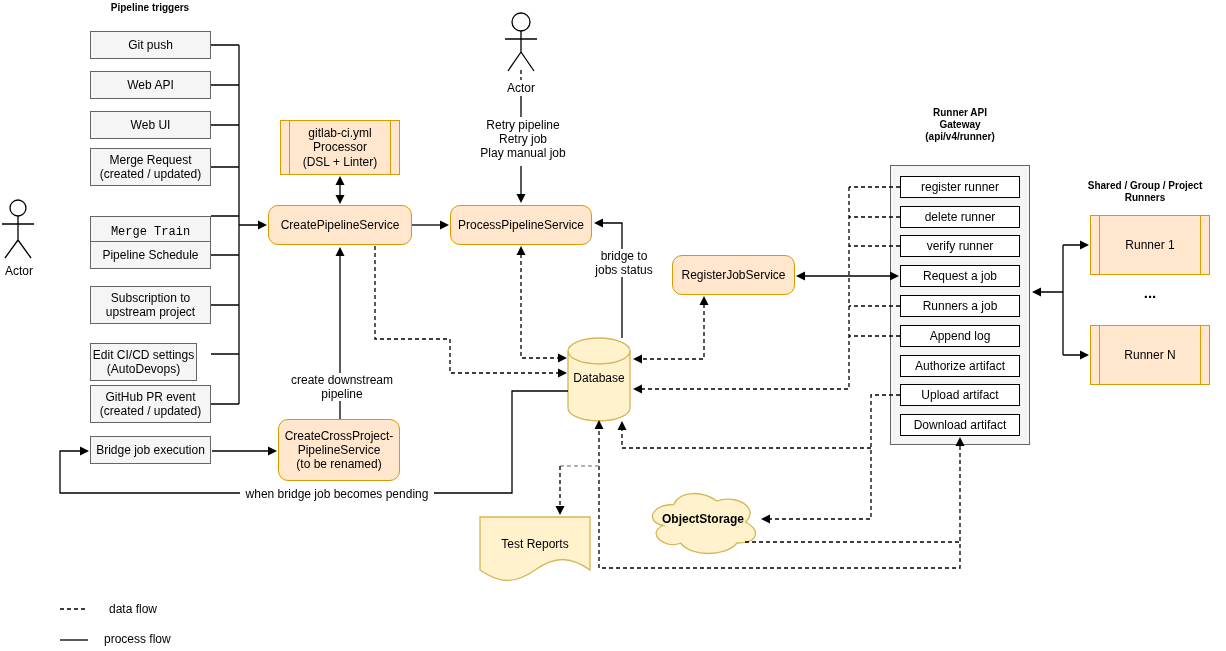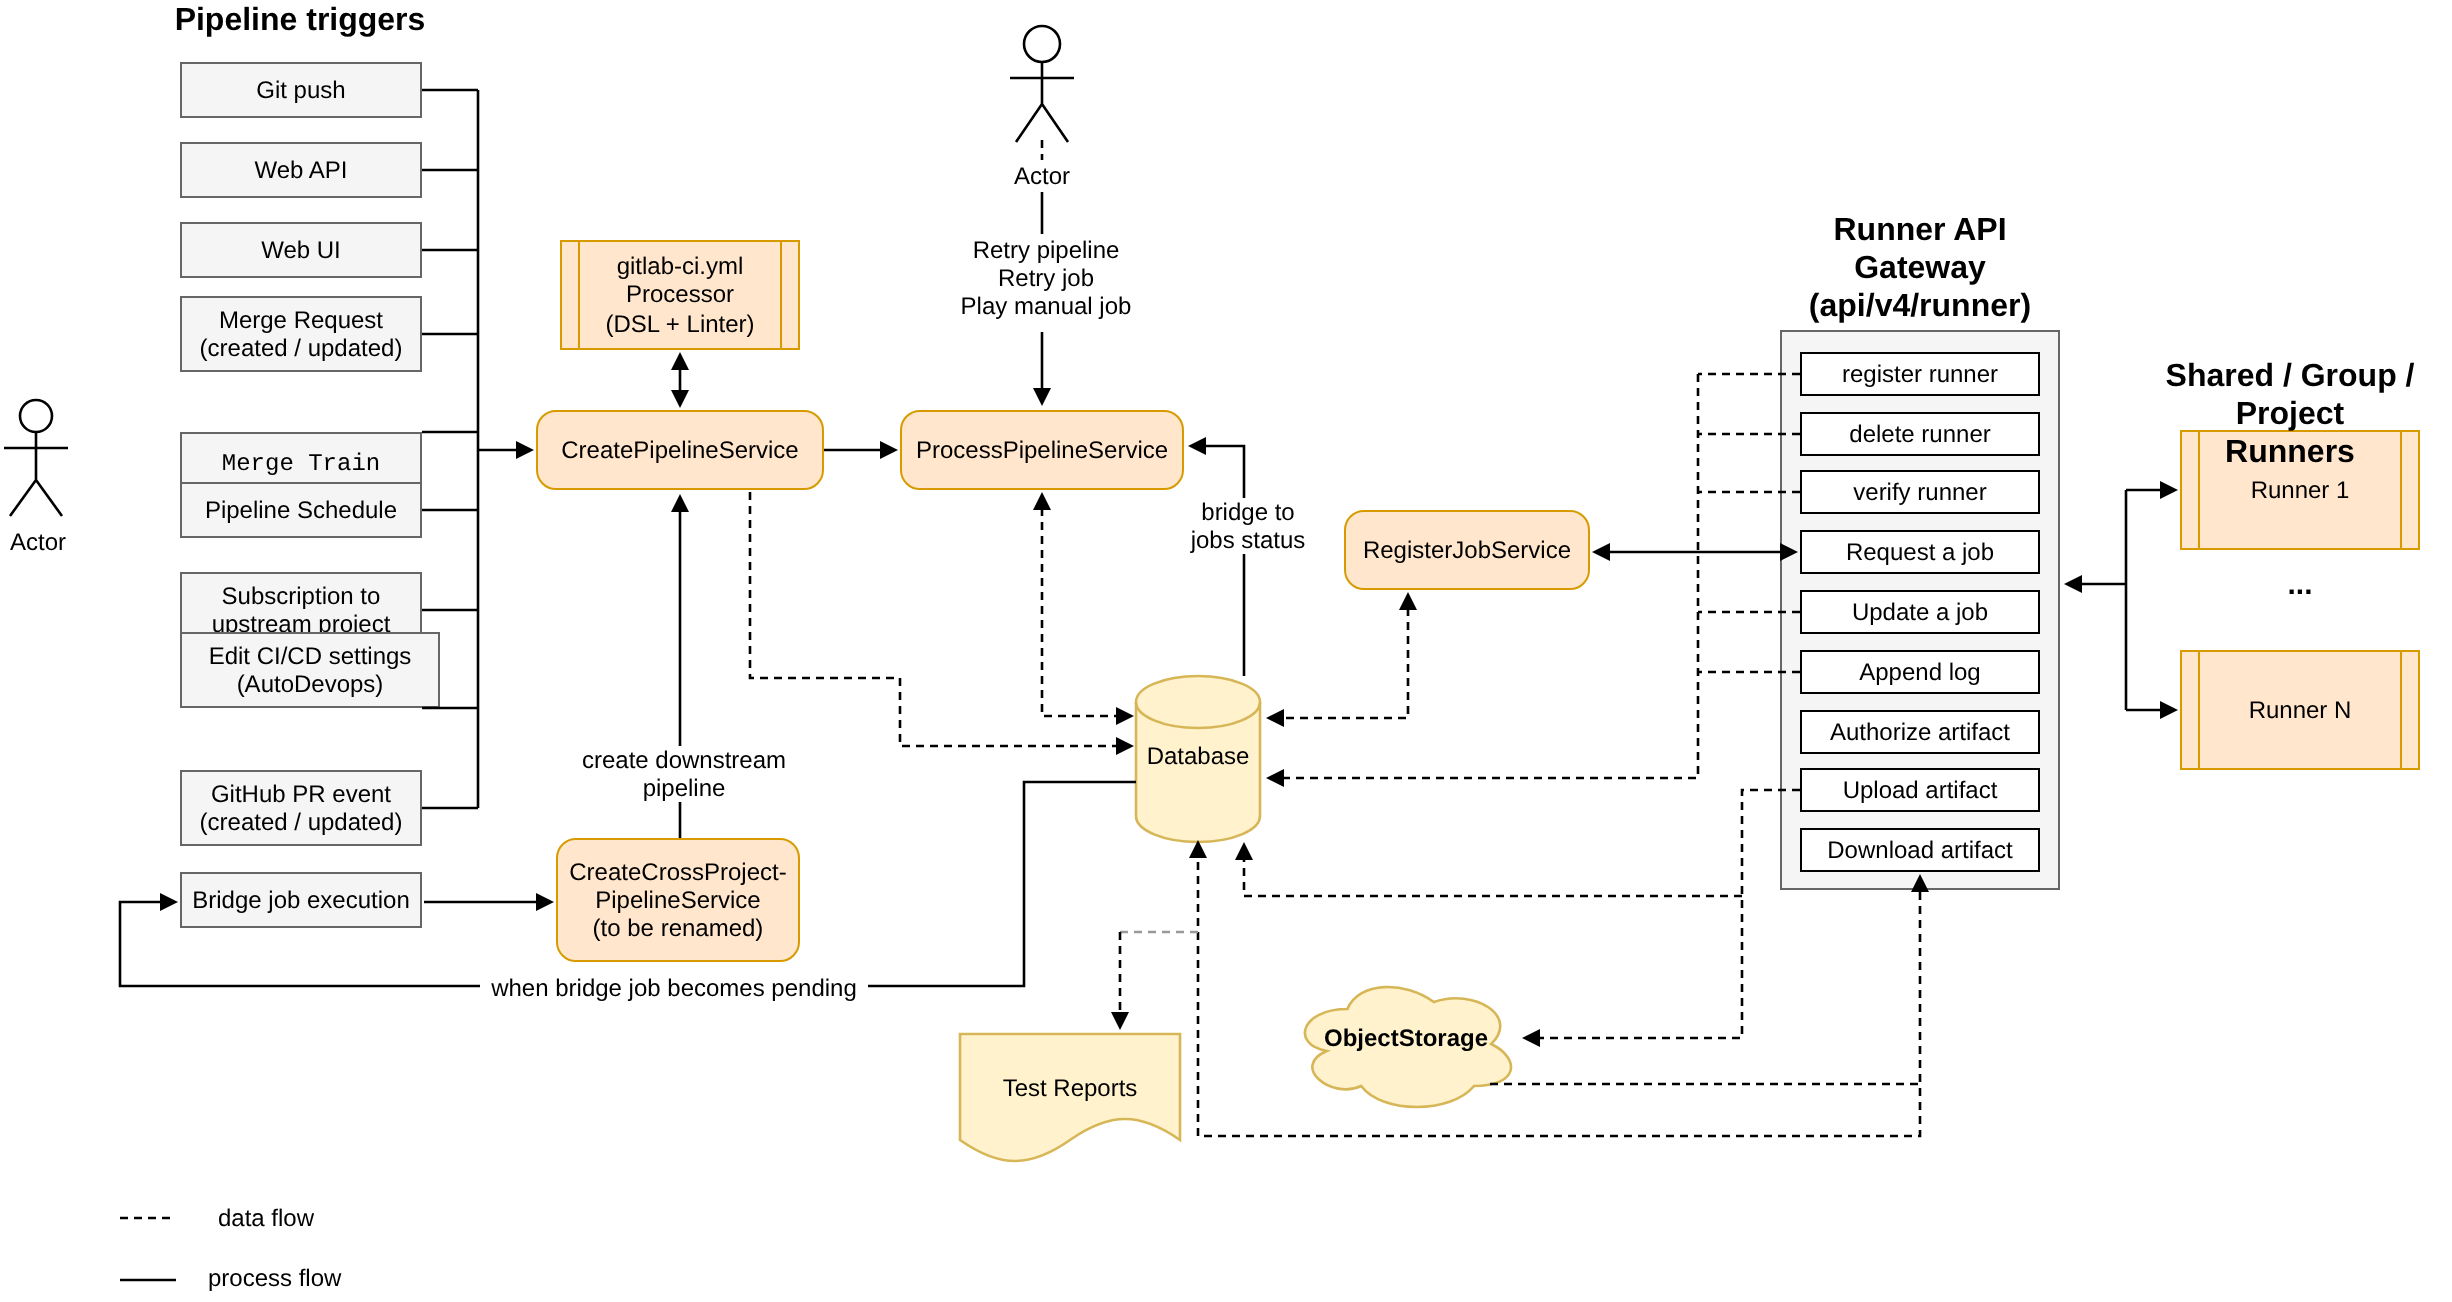--- a/index.html
+++ b/index.html
@@ -10,21 +10,21 @@
         white-space:pre-line;z-index:2;}
   .tbox{background:#F5F5F5;border:1px solid #666;}
   .rounded{background:#FFE6CC;border:1px solid #D79B00;border-radius:10px;}
   .component{background:#FFE6CC;border:1px solid #D79B00;}
   .bar-l,.bar-r{position:absolute;top:0;bottom:0;width:0;border-left:1px solid #D79B00;}
   .bar-l{left:8px;} .bar-r{right:8px;}
   .endpoint{background:#fff;border:1px solid #000;}
   .panel{position:absolute;background:#F5F5F5;border:1px solid #666;box-sizing:border-box;z-index:1;}
   .label{position:absolute;font-size:12px;line-height:1.18;text-align:center;
          white-space:pre-line;z-index:4;}
-  .bold{font-weight:bold;font-size:16px;}
+  .bold{font-weight:bold;font-size:10px;}
   .onwire{background:#fff;padding:0 2px;}
   svg.wires{position:absolute;left:0;top:0;z-index:3;pointer-events:none;}
 </style>
 </head>
 <body>
 
 <div class="stage">
 
   <div class="label bold" style="left:75px;top:2px;width:150px;">Pipeline triggers</div>
   <div class="label bold" style="left:890px;top:107px;width:140px;">Runner API
@@ -35,21 +35,21 @@
 
   <div class="node tbox" style="left:90px;top:31px;width:121px;height:28px;">Git push</div>
   <div class="node tbox" style="left:90px;top:111px;width:121px;height:28px;">Web UI</div>
   <div class="node tbox" style="left:90px;top:71px;width:121px;height:28px;">Web API</div>
   <div class="node tbox" style="left:90px;top:148px;width:121px;height:38px;">Merge Request
 (created / updated)</div>
   <div class="node tbox" style="left:90px;top:216px;width:121px;height:32px;font-family:Liberation Mono, monospace;">Merge Train</div>
   <div class="node tbox" style="left:90px;top:286px;width:121px;height:38px;">Subscription to
 upstream project</div>
   <div class="node tbox" style="left:90px;top:241px;width:121px;height:28px;">Pipeline Schedule</div>
-  <div class="node tbox" style="left:90px;top:316px;width:130px;height:38px;">Edit CI/CD settings
+  <div class="node tbox" style="left:90px;top:343px;width:107px;height:38px;">Edit CI/CD settings
 (AutoDevops)</div>
   <div class="node tbox" style="left:90px;top:385px;width:121px;height:38px;">GitHub PR event
 (created / updated)</div>
   <div class="node tbox" style="left:90px;top:436px;width:121px;height:28px;">Bridge job execution</div>
 
   <div class="node component" style="left:280px;top:120px;width:120px;height:55px;">
     <div class="bar-l"></div>
     <div class="bar-r"></div>
     <span>gitlab-ci.yml
 Processor
@@ -60,21 +60,21 @@
   <div class="node rounded" style="left:278px;top:419px;width:122px;height:62px;">CreateCrossProject-
 PipelineService
 (to be renamed)</div>
   <div class="node rounded" style="left:672px;top:255px;width:123px;height:40px;">RegisterJobService</div>
 
   <div class="panel" style="left:890px;top:165px;width:140px;height:280px;"></div>
   <div class="node endpoint" style="left:900px;top:176px;width:120px;height:22px;">register runner</div>
   <div class="node endpoint" style="left:900px;top:206px;width:120px;height:22px;">delete runner</div>
   <div class="node endpoint" style="left:900px;top:235px;width:120px;height:22px;">verify runner</div>
   <div class="node endpoint" style="left:900px;top:265px;width:120px;height:22px;">Request a job</div>
-  <div class="node endpoint" style="left:900px;top:295px;width:120px;height:22px;">Update a job</div>
+  <div class="node endpoint" style="left:900px;top:295px;width:120px;height:22px;">Runners a job</div>
   <div class="node endpoint" style="left:900px;top:325px;width:120px;height:22px;">Append log</div>
   <div class="node endpoint" style="left:900px;top:355px;width:120px;height:22px;">Authorize artifact</div>
   <div class="node endpoint" style="left:900px;top:384px;width:120px;height:22px;">Upload artifact</div>
   <div class="node endpoint" style="left:900px;top:414px;width:120px;height:22px;">Download artifact</div>
 
   <div class="node component" style="left:1090px;top:215px;width:120px;height:60px;">
     <div class="bar-l"></div>
     <div class="bar-r"></div>
     <span>Runner 1</span>
   </div>

